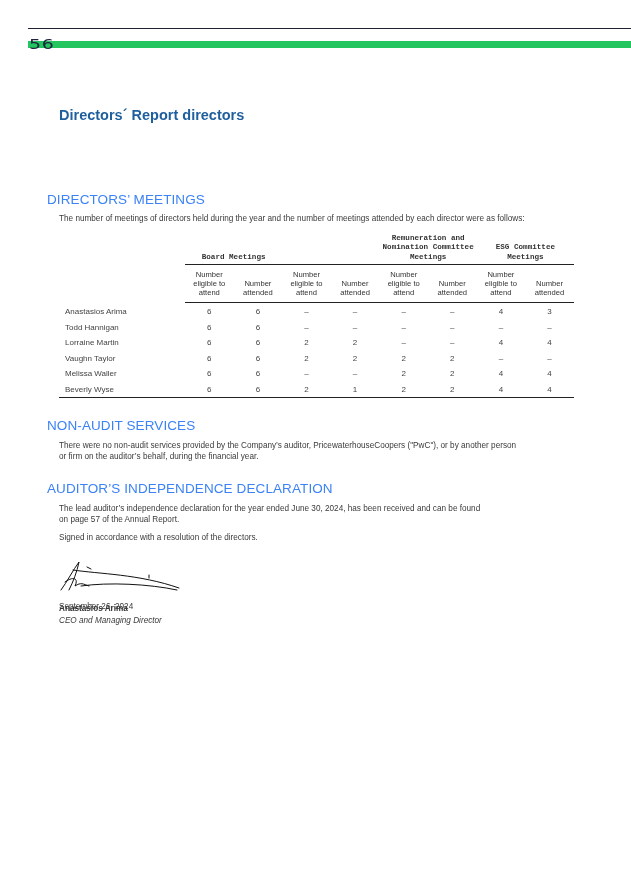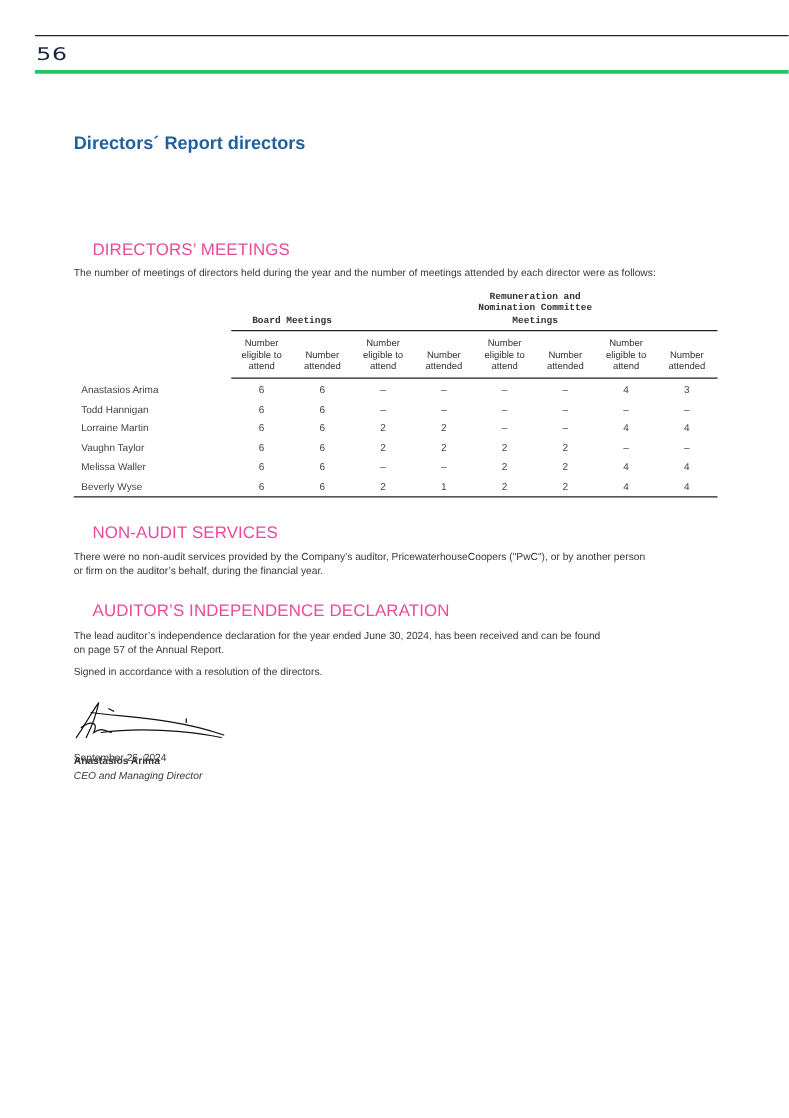--- a/index.html
+++ b/index.html
@@ -1,26 +1,26 @@
 <!DOCTYPE html>
 <html><head>
 <meta charset="utf-8">
 <style>
   * { box-sizing: border-box; margin: 0; padding: 0; }
   html, body { width: 631px; height: 894px; background: #ffffff; overflow: hidden; }
   body { position: relative; font-family: "Liberation Sans", sans-serif; color: #333; }
 
-  .page-header { position: absolute; left: 28px; top: 28px; width: 603px; height: 31px;
-    border-top: 1px solid #1c2433; border-bottom: 3px solid #22c55e; }
+  .page-header { position: absolute; left: 28px; top: 28px; width: 603px; height: 20px;
+    border-top: 1px solid #1c2433; border-bottom: 7px solid #22c55e; }
   .page-number { position: absolute; left: 1px; top: 7px; font-family: "DejaVu Sans", sans-serif;
     font-size: 14px; letter-spacing: 0.5px; color: #1c2440; transform: scaleX(1.35); transform-origin: left; }
 
   .report-title { position: absolute; left: 59px; top: 107px; font-size: 14.5px; font-weight: bold; color: #1f5f9e; }
 
-  .section-title { position: absolute; left: 74px; font-size: 13.5px; color: #ec4899; letter-spacing: 0.1px; }
+  .section-title { position: absolute; left: 47px; font-size: 13.5px; color: #3b82f6; letter-spacing: 0.1px; }
   .body-text { position: absolute; left: 59px; font-size: 8.2px; color: #3a3a3a; line-height: 11px; }
 
   
   .meetings-table { position: absolute; left: 59px; top: 231px; width: 515px; }
   .group-row { position: absolute; left: 126px; top: 0; width: 389px; height: 34px; border-bottom: 1px solid #222; }
   .group-cell { position: absolute; top: 0; height: 34px; width: 97.25px; display: flex; align-items: flex-end; justify-content: center;
     text-align: center; font-size: 7.6px; font-weight: bold; color: #333; line-height: 9.5px; padding-bottom: 3px; font-family: Liberation Mono, monospace; }
   .sub-row { position: absolute; left: 126px; top: 35px; width: 389px; height: 37px; border-bottom: 1px solid #222; }
   .sub-cell { position: absolute; top: 0; height: 37px; width: 48.6px; display: flex; align-items: center; justify-content: center;
     text-align: center; font-size: 7.6px; color: #333; line-height: 8.8px; }
@@ -43,20 +43,21 @@
 
 <div class="report-title">Directors´ Report directors</div>
 
 <div class="section-title" style="top:192px">DIRECTORS’ MEETINGS</div>
 <div class="body-text" style="top:213px">The number of meetings of directors held during the year and the number of meetings attended by each director were as follows:</div>
 
 <div class="meetings-table">
   <div class="group-row">
     <div class="group-cell" style="left:0">Board Meetings</div>
     <div class="group-cell" style="left:194.5px;padding-left:2px;padding-right:2px">Remuneration and Nomination Committee Meetings</div>
+    <div class="group-cell" style="left:291.75px;padding-left:8px;padding-right:8px">ESG Committee Meetings</div>
   </div>
   <div class="sub-row">
     <div class="sub-cell" style="left:0">Number eligible to attend</div>
     <div class="sub-cell" style="left:48.6px;padding-top:9px">Number attended</div>
     <div class="sub-cell" style="left:97.2px">Number eligible to attend</div>
     <div class="sub-cell" style="left:145.8px;padding-top:9px">Number attended</div>
     <div class="sub-cell" style="left:194.4px">Number eligible to attend</div>
     <div class="sub-cell" style="left:243px;padding-top:9px">Number attended</div>
     <div class="sub-cell" style="left:291.6px">Number eligible to attend</div>
     <div class="sub-cell" style="left:340.2px;padding-top:9px">Number attended</div>

